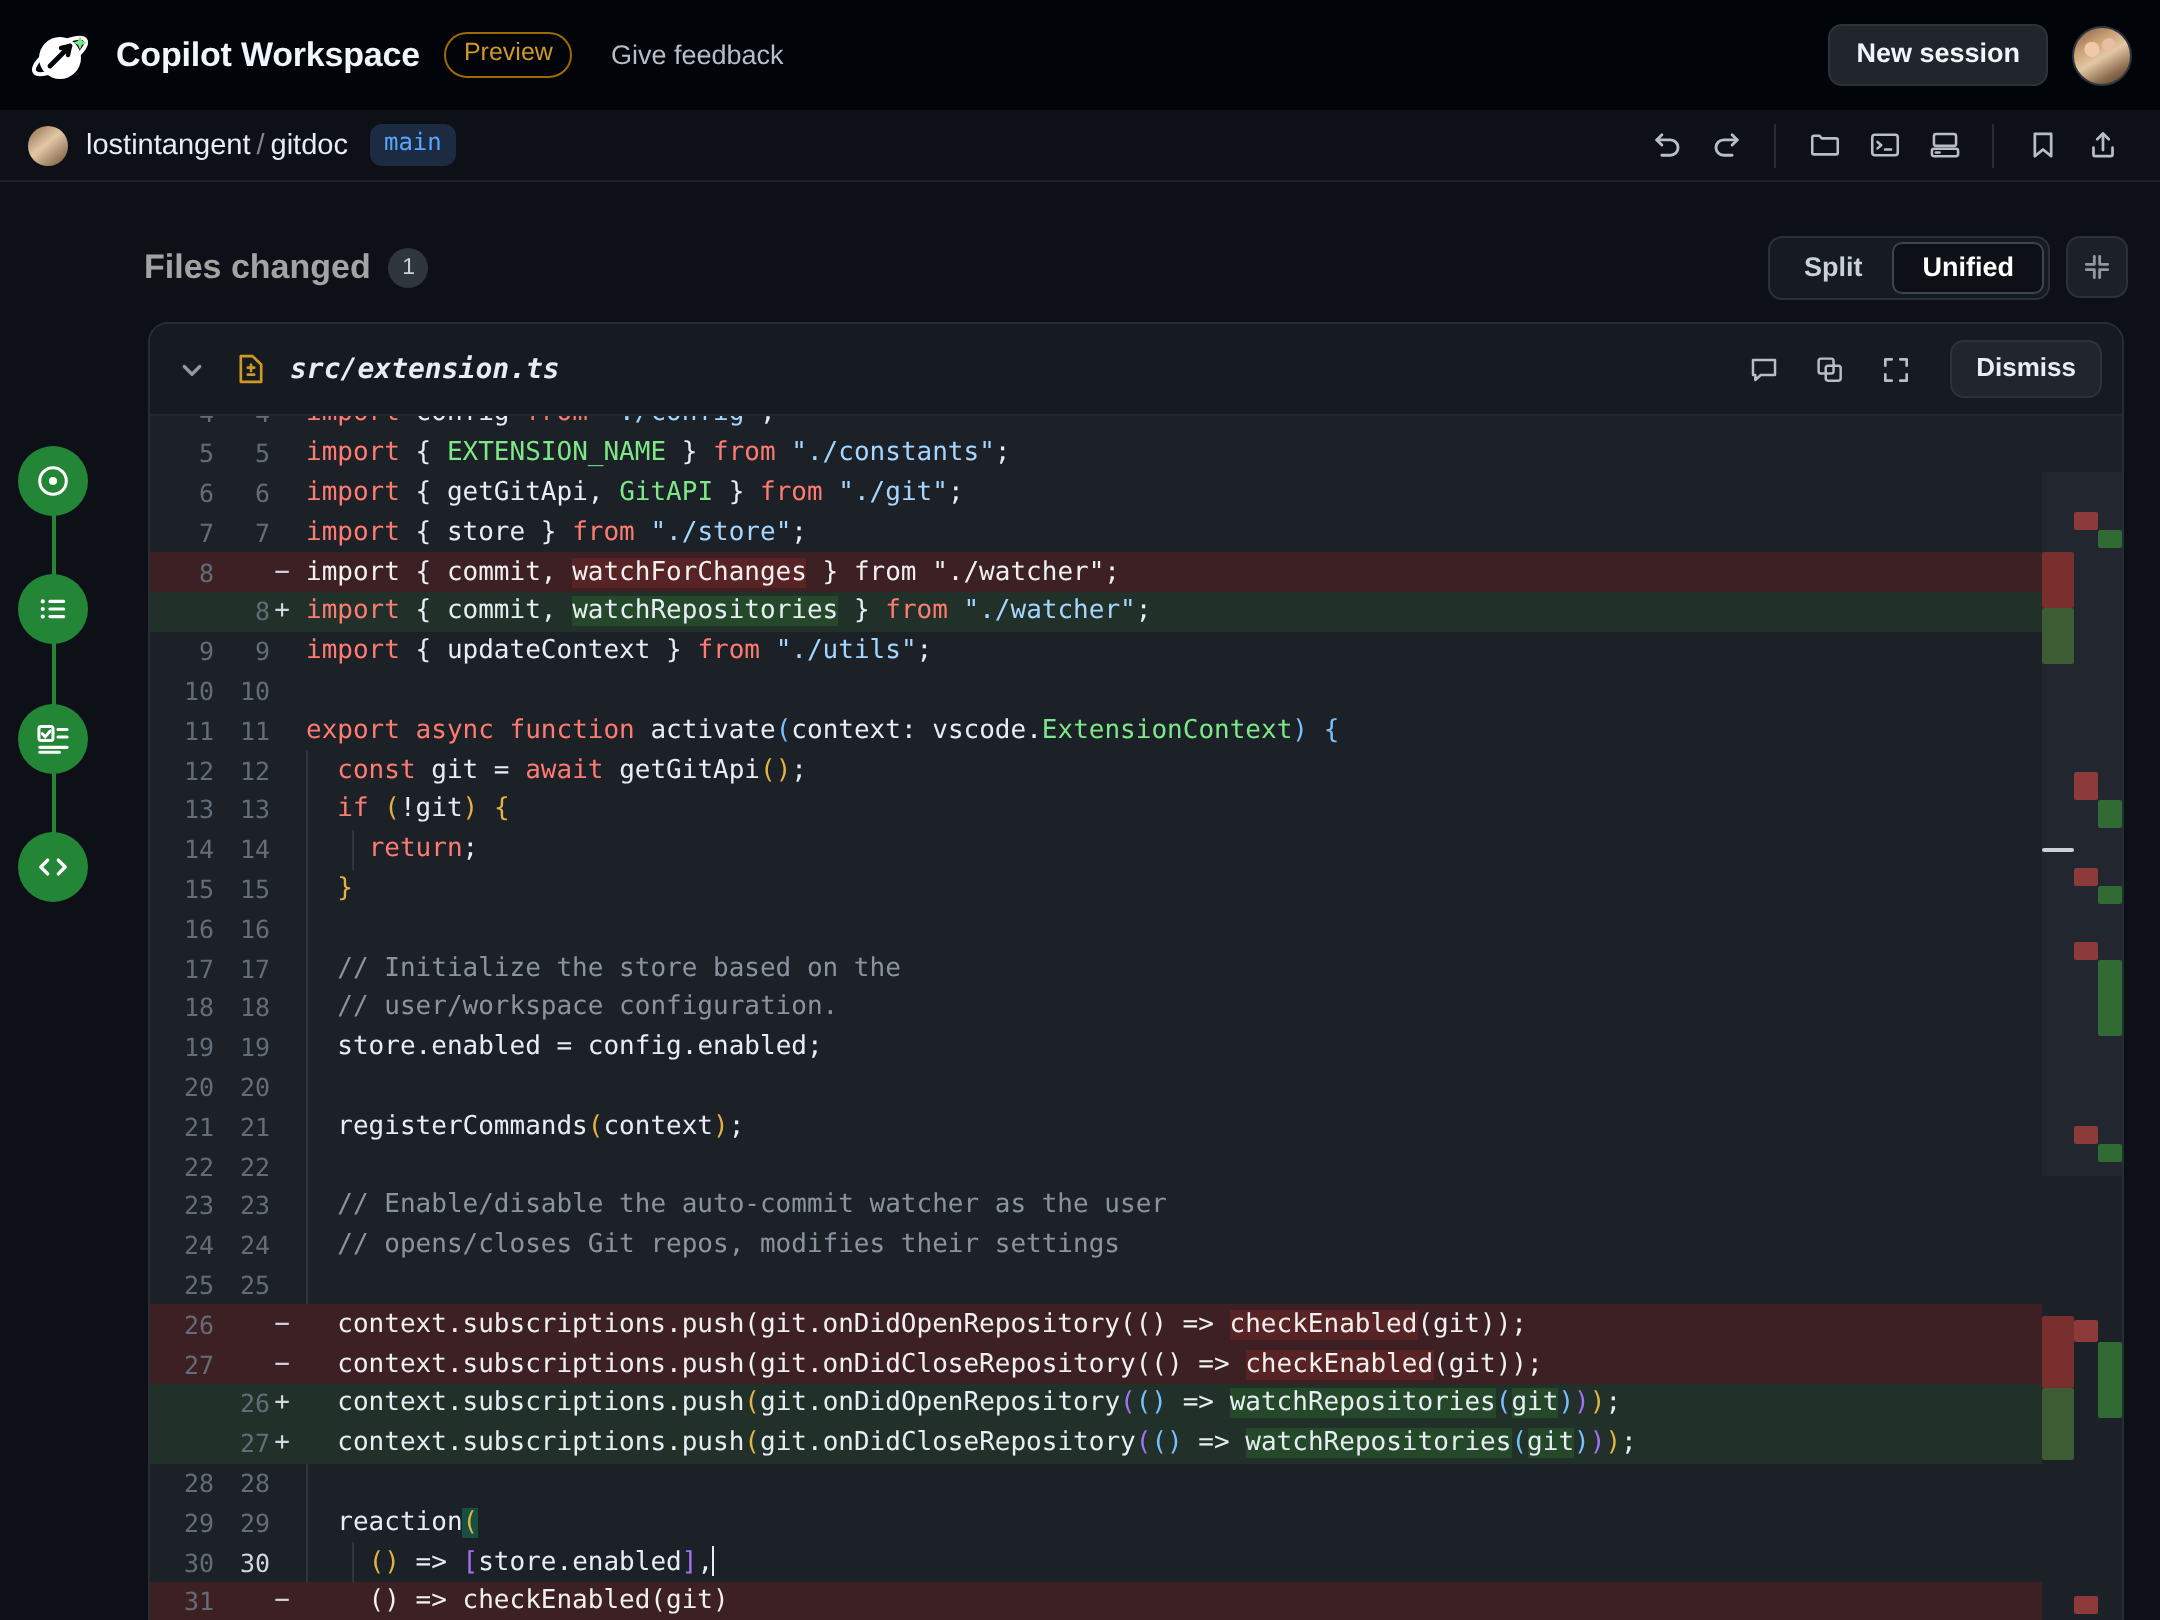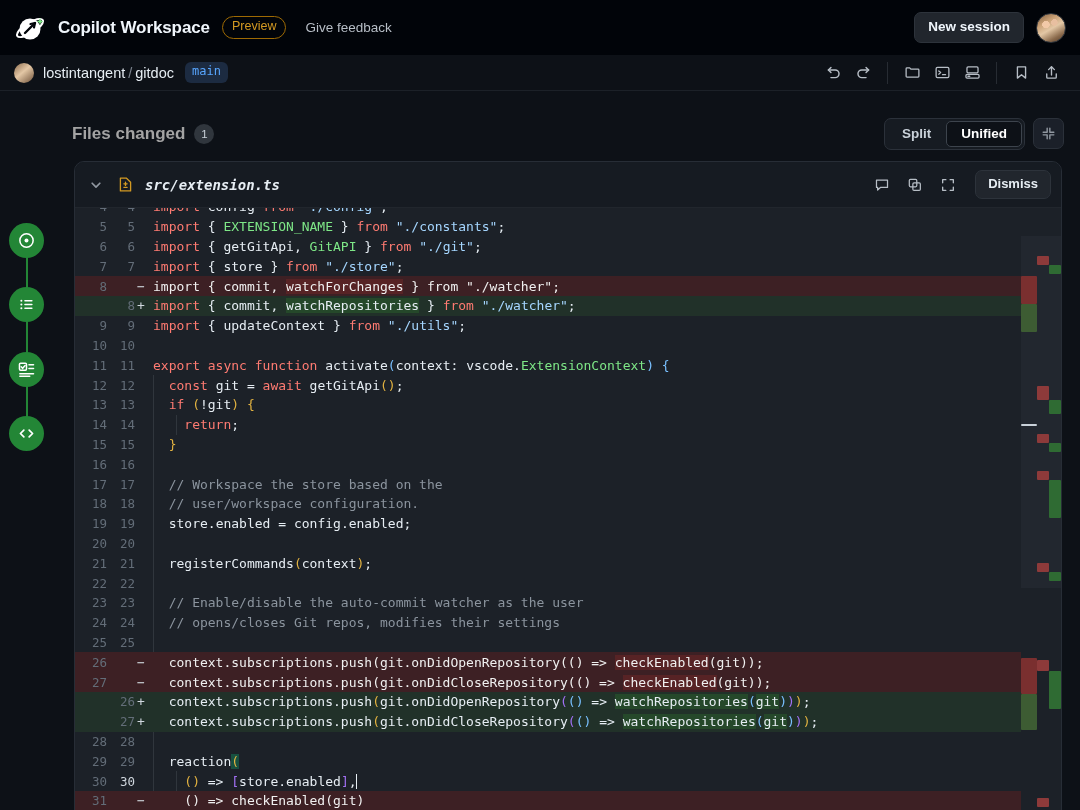--- a/index.html
+++ b/index.html
@@ -371,21 +371,21 @@
           <div class="row del"><span class="ln ln-old">8</span><span class="ln ln-new"></span><span class="mark">−</span><span class="code-txt"><span class="t-del">import { commit, </span><span class="t-del wd-del">watchForChanges</span><span class="t-del"> } from "./watcher";</span></span></div>
           <div class="row add"><span class="ln ln-old"></span><span class="ln ln-new">8</span><span class="mark">+</span><span class="code-txt"><span class="t-kw">import</span><span class="t-pun"> { </span><span class="t-var">commit</span><span class="t-pun">, </span><span class="t-var wd-add">watchRepositories</span><span class="t-pun"> } </span><span class="t-kw">from </span><span class="t-str">"./watcher"</span><span class="t-pun">;</span></span></div>
           <div class="row "><span class="ln ln-old">9</span><span class="ln ln-new">9</span><span class="mark"></span><span class="code-txt"><span class="t-kw">import</span><span class="t-pun"> { </span><span class="t-var">updateContext</span><span class="t-pun"> } </span><span class="t-kw">from </span><span class="t-str">"./utils"</span><span class="t-pun">;</span></span></div>
           <div class="row "><span class="ln ln-old">10</span><span class="ln ln-new">10</span><span class="mark"></span><span class="code-txt"></span></div>
           <div class="row "><span class="ln ln-old">11</span><span class="ln ln-new">11</span><span class="mark"></span><span class="code-txt"><span class="t-kw">export</span><span class="t-pun"> </span><span class="t-kw">async</span><span class="t-pun"> </span><span class="t-kw">function</span><span class="t-pun"> </span><span class="t-plain">activate</span><span class="t-paren3">(</span><span class="t-var">context</span><span class="t-pun">: </span><span class="t-var">vscode</span><span class="t-pun">.</span><span class="t-cls">ExtensionContext</span><span class="t-paren3">)</span><span class="t-pun"> </span><span class="t-paren3">{</span></span></div>
           <div class="row "><div class="guide" style="left: 78px;"></div><span class="ln ln-old">12</span><span class="ln ln-new">12</span><span class="mark"></span><span class="code-txt"><span class="t-pun">  </span><span class="t-kw">const</span><span class="t-pun"> </span><span class="t-var">git</span><span class="t-pun"> = </span><span class="t-kw">await</span><span class="t-pun"> </span><span class="t-plain">getGitApi</span><span class="t-paren">(</span><span class="t-paren">)</span><span class="t-pun">;</span></span></div>
           <div class="row "><div class="guide" style="left: 78px;"></div><span class="ln ln-old">13</span><span class="ln ln-new">13</span><span class="mark"></span><span class="code-txt"><span class="t-pun">  </span><span class="t-kw">if</span><span class="t-pun"> </span><span class="t-paren">(</span><span class="t-pun">!</span><span class="t-var">git</span><span class="t-paren">)</span><span class="t-pun"> </span><span class="t-paren">{</span></span></div>
           <div class="row "><div class="guide" style="left: 78px;"></div><div class="guide" style="left: 101.4px;"></div><span class="ln ln-old">14</span><span class="ln ln-new">14</span><span class="mark"></span><span class="code-txt"><span class="t-pun">    </span><span class="t-kw">return</span><span class="t-pun">;</span></span></div>
           <div class="row "><div class="guide" style="left: 78px;"></div><span class="ln ln-old">15</span><span class="ln ln-new">15</span><span class="mark"></span><span class="code-txt"><span class="t-pun">  </span><span class="t-paren">}</span></span></div>
           <div class="row "><div class="guide" style="left: 78px;"></div><span class="ln ln-old">16</span><span class="ln ln-new">16</span><span class="mark"></span><span class="code-txt"></span></div>
-          <div class="row "><div class="guide" style="left: 78px;"></div><span class="ln ln-old">17</span><span class="ln ln-new">17</span><span class="mark"></span><span class="code-txt"><span class="t-pun">  </span><span class="t-com">// Workspace the store based on the</span></span></div>
+          <div class="row "><div class="guide" style="left: 78px;"></div><span class="ln ln-old">17</span><span class="ln ln-new">17</span><span class="mark"></span><span class="code-txt"><span class="t-pun">  </span><span class="t-com">// Initialize the store based on the</span></span></div>
           <div class="row "><div class="guide" style="left: 78px;"></div><span class="ln ln-old">18</span><span class="ln ln-new">18</span><span class="mark"></span><span class="code-txt"><span class="t-pun">  </span><span class="t-com">// user/workspace configuration.</span></span></div>
           <div class="row "><div class="guide" style="left: 78px;"></div><span class="ln ln-old">19</span><span class="ln ln-new">19</span><span class="mark"></span><span class="code-txt"><span class="t-pun">  </span><span class="t-var">store</span><span class="t-pun">.</span><span class="t-var">enabled</span><span class="t-pun"> = </span><span class="t-var">config</span><span class="t-pun">.</span><span class="t-var">enabled</span><span class="t-pun">;</span></span></div>
           <div class="row "><div class="guide" style="left: 78px;"></div><span class="ln ln-old">20</span><span class="ln ln-new">20</span><span class="mark"></span><span class="code-txt"></span></div>
           <div class="row "><div class="guide" style="left: 78px;"></div><span class="ln ln-old">21</span><span class="ln ln-new">21</span><span class="mark"></span><span class="code-txt"><span class="t-pun">  </span><span class="t-plain">registerCommands</span><span class="t-paren">(</span><span class="t-var">context</span><span class="t-paren">)</span><span class="t-pun">;</span></span></div>
           <div class="row "><div class="guide" style="left: 78px;"></div><span class="ln ln-old">22</span><span class="ln ln-new">22</span><span class="mark"></span><span class="code-txt"></span></div>
           <div class="row "><div class="guide" style="left: 78px;"></div><span class="ln ln-old">23</span><span class="ln ln-new">23</span><span class="mark"></span><span class="code-txt"><span class="t-pun">  </span><span class="t-com">// Enable/disable the auto-commit watcher as the user</span></span></div>
           <div class="row "><div class="guide" style="left: 78px;"></div><span class="ln ln-old">24</span><span class="ln ln-new">24</span><span class="mark"></span><span class="code-txt"><span class="t-pun">  </span><span class="t-com">// opens/closes Git repos, modifies their settings</span></span></div>
           <div class="row "><div class="guide" style="left: 78px;"></div><span class="ln ln-old">25</span><span class="ln ln-new">25</span><span class="mark"></span></div>
           <div class="row del"><span class="ln ln-old">26</span><span class="ln ln-new"></span><span class="mark">−</span><span class="code-txt"><span class="t-del">  context.subscriptions.push(git.onDidOpenRepository(() =&gt; </span><span class="t-del wd-del">checkEnabled</span><span class="t-del">(git));</span></span></div>
           <div class="row del"><span class="ln ln-old">27</span><span class="ln ln-new"></span><span class="mark">−</span><span class="code-txt"><span class="t-del">  context.subscriptions.push(git.onDidCloseRepository(() =&gt; </span><span class="t-del wd-del">checkEnabled</span><span class="t-del">(git));</span></span></div>

